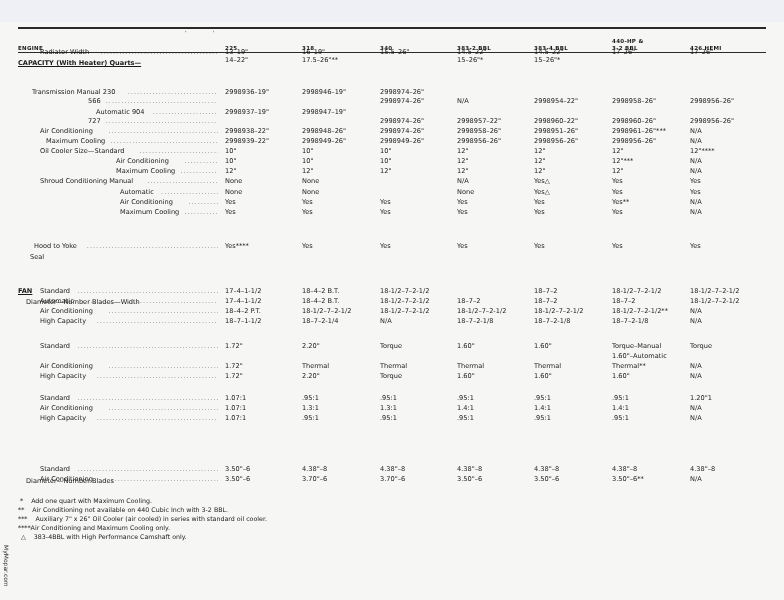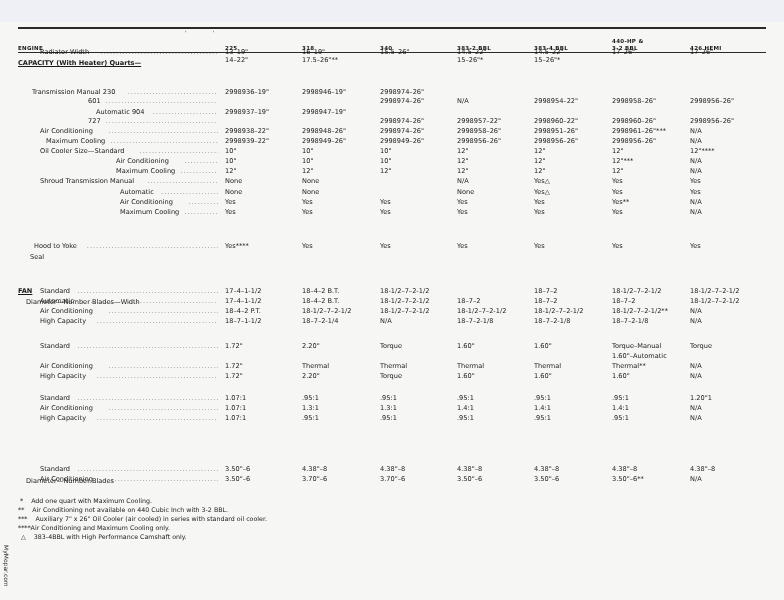--- a/index.html
+++ b/index.html
@@ -85,21 +85,21 @@
         <span class="c4">15–26"*</span>
       </div>
       <div class="row" style="top: 65px;">
         <span class="lbl" style="left: 32px; text-align: center;">Transmission Manual 230</span>
         <span class="dots" style="left: 127.7px; width: 90.3px;">................................................................................</span>
         <span class="c0">2998936–19"</span>
         <span class="c1">2998946–19"</span>
         <span class="c2">2998974–26"</span>
       </div>
       <div class="row" style="top: 74px;">
-        <span class="lbl" style="left: 88px;">601</span>
+        <span class="lbl" style="left: 88px;">566</span>
         <span class="dots" style="left: 105.7px; width: 112.3px;">................................................................................</span>
         <span class="c2">2998974–26"</span>
         <span class="c3">N/A</span>
         <span class="c4">2998954–22"</span>
         <span class="c5">2998958–26"</span>
         <span class="c6">2998956–26"</span>
       </div>
       <div class="row" style="top: 85px;">
         <span class="lbl" style="left: 96px;">Automatic 904</span>
         <span class="dots" style="left: 152.7px; width: 65.3px;">................................................................................</span>
@@ -164,21 +164,21 @@
         <span class="dots" style="left: 180.5px; width: 37.5px;">................................................................................</span>
         <span class="c0">12"</span>
         <span class="c1">12"</span>
         <span class="c2">12"</span>
         <span class="c3">12"</span>
         <span class="c4">12"</span>
         <span class="c5">12"</span>
         <span class="c6">N/A</span>
       </div>
       <div class="row" style="top: 154px;">
-        <span class="lbl" style="left: 40px;">Shroud Transmission Manual</span>
+        <span class="lbl" style="left: 40px;">Shroud Conditioning Manual</span>
         <span class="dots" style="left: 147.4px; width: 70.6px;">................................................................................</span>
         <span class="c0">None</span>
         <span class="c1">None</span>
         <span class="c3">N/A</span>
         <span class="c4">Yes△</span>
         <span class="c5">Yes</span>
         <span class="c6">Yes</span>
       </div>
       <div class="row" style="top: 165px;">
         <span class="lbl" style="left: 120px;">Automatic</span>

